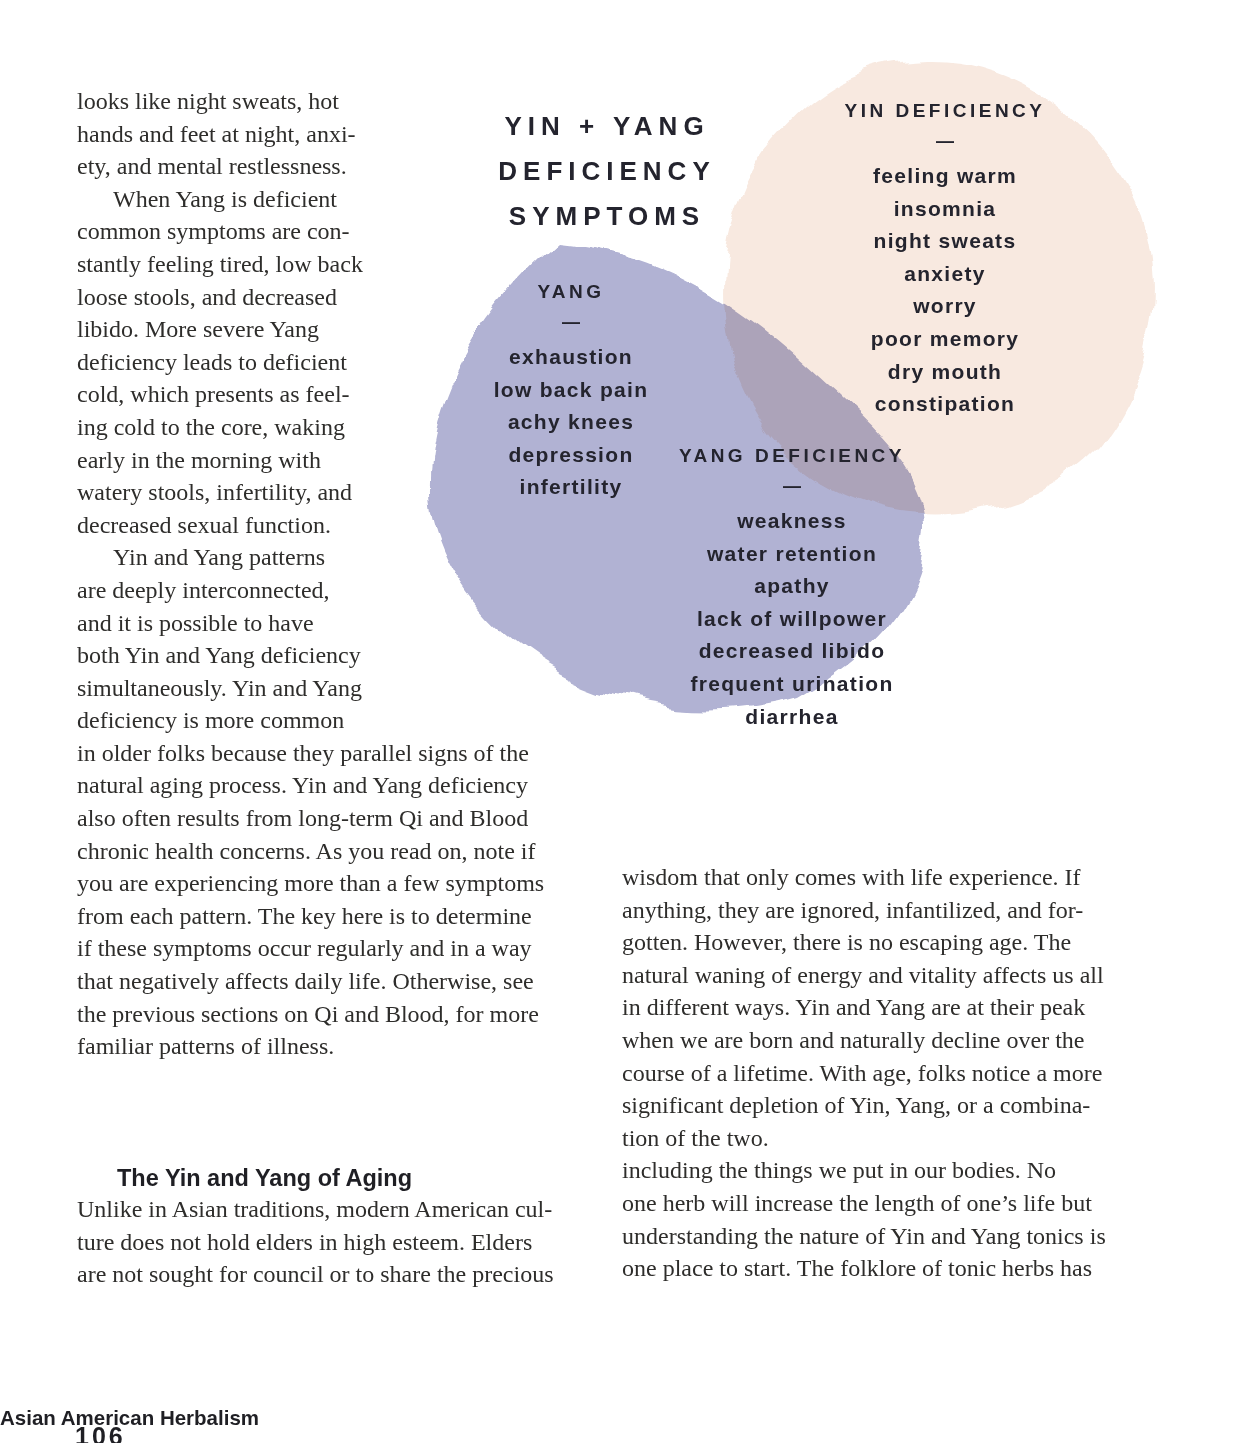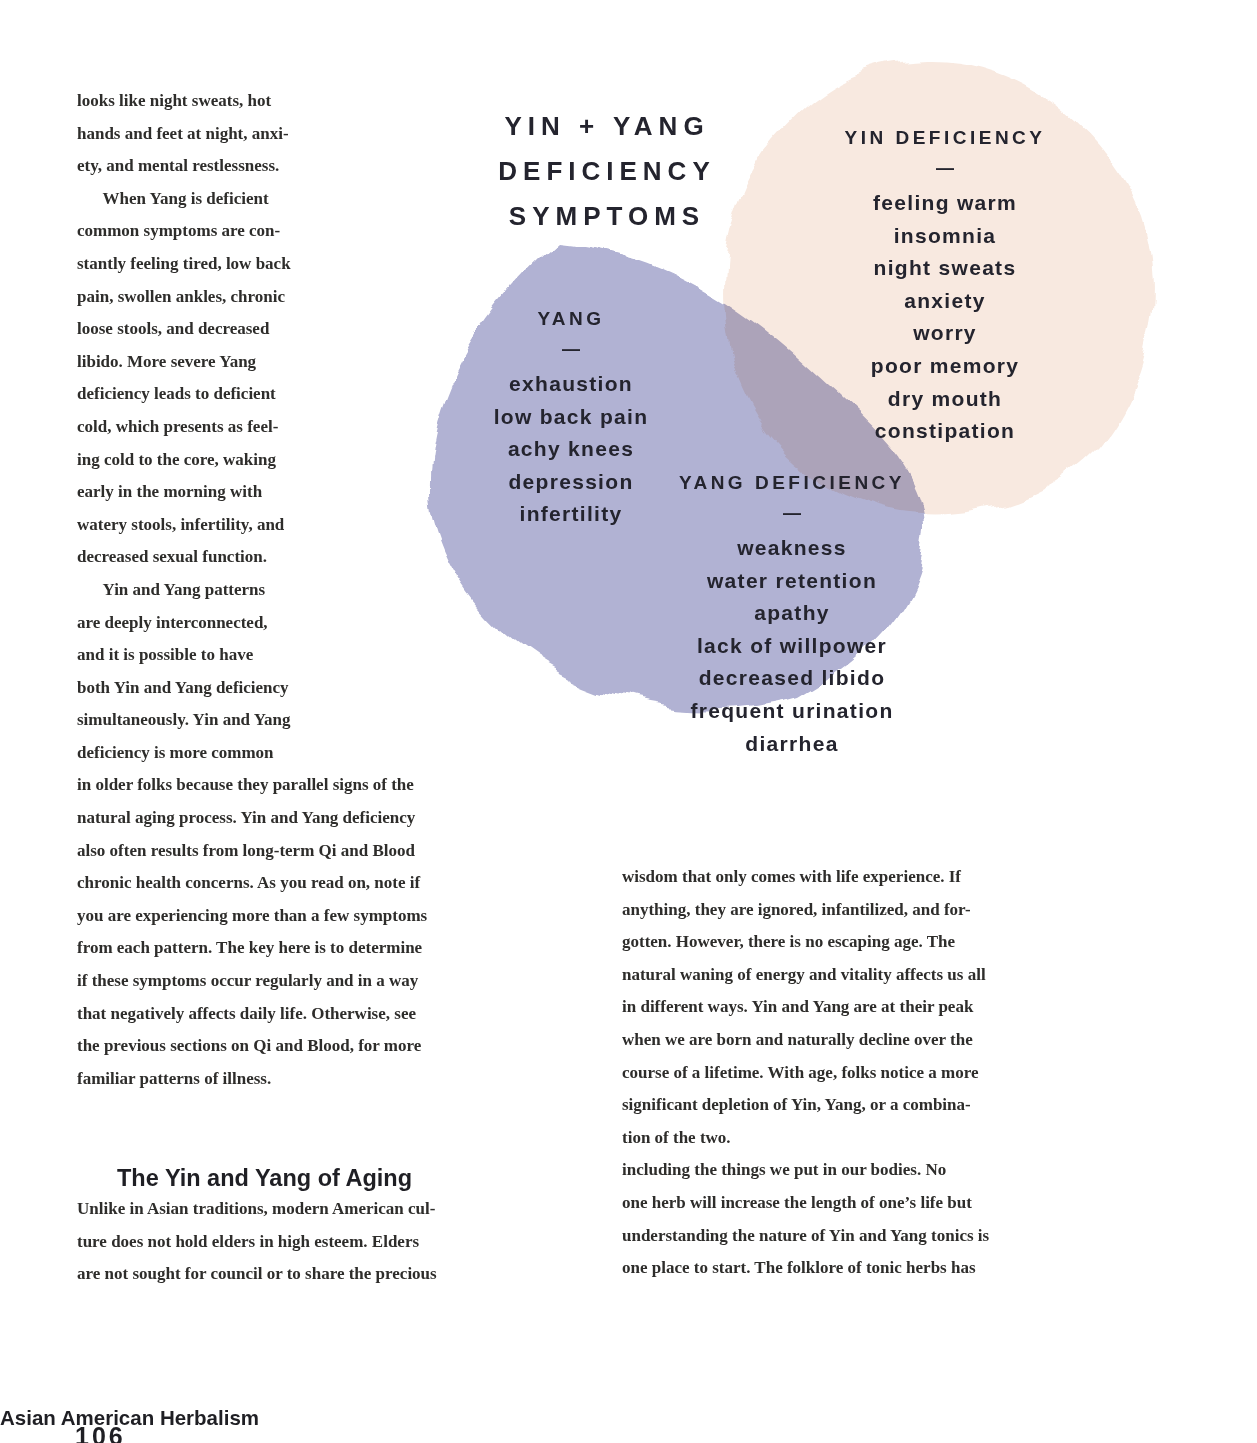--- a/index.html
+++ b/index.html
@@ -1,31 +1,31 @@
 <!DOCTYPE html>
 <html style="--background: #ffffff; --body-text: #2e2d2b; --figure-text: #24242e; --yin-blob: #f8e9e0; --both-blob: #b1b2d3;"><head>
 <meta charset="utf-8">
 <style>
   html,body{margin:0;padding:0;background:#ffffff;}
   .page{position:relative;width:1257px;height:1443px;background:var(--background,#fff);overflow:hidden;
         font-family:"Liberation Serif","DejaVu Serif",serif;}
   svg.blobs{position:absolute;left:0;top:0;width:1257px;height:1443px;z-index:0;}
   .layer{position:absolute;z-index:2;}
-  .body-serif{font-size:17px;line-height:32.6px;color:var(--body-text,#2e2d2b);font-weight:bold;}
+  .body-serif{font-size:24px;line-height:32.6px;color:var(--body-text,#2e2d2b);}
   .line{white-space:nowrap;}
   #left-col{left:77px;top:85px;width:520px;}
   #aging-block{left:77px;top:1163px;width:520px;}
   #right-col{left:622px;top:836px;width:520px;margin-top:25px;}
   .subhead{font-family:"Liberation Sans","DejaVu Sans",sans-serif;font-weight:700;
            font-size:23.5px;line-height:30px;color:#1f1f24;padding-left:40px;}
   .fig-title{left:447px;top:104px;width:320px;text-align:center;
              font-family:"Liberation Sans","DejaVu Sans",sans-serif;font-weight:700;
              font-size:26px;line-height:45px;letter-spacing:6px;color:var(--figure-text,#24242e);}
   .fig-group{text-align:center;color:var(--figure-text,#24242e);
-             font-family:"Liberation Sans","DejaVu Sans",sans-serif;margin-top:27px;}
+             font-family:"Liberation Sans","DejaVu Sans",sans-serif;}
   .fig-label{font-weight:700;font-size:19px;line-height:26px;letter-spacing:3.5px;}
   .fig-dash{font-weight:700;font-size:18px;line-height:26px;margin-top:4px;}
   .fig-items{margin-top:6px;font-weight:600;font-size:21px;line-height:32.6px;letter-spacing:1.3px;}
   .fig-items .line{white-space:nowrap;}
   #fig-yin{left:790px;top:98px;width:310px;}
   #fig-both{left:428px;top:279px;width:286px;}
   #fig-yang{left:630px;top:443px;width:324px;}
   #page-num{left:75px;top:1374px;font-family:"Liberation Sans","DejaVu Sans",sans-serif;
             font-weight:700;font-size:25px;line-height:28px;letter-spacing:3px;color:#1f1f24;margin-top:48px;}
   #running-footer{left:0;top:1378px;width:1206px;text-align:left;
@@ -62,21 +62,20 @@
     </g>
   </svg>
 
   <div class="layer body-serif" id="left-col">
       <div class="line">looks like night sweats, hot</div>
       <div class="line">hands and feet at night, anxi-</div>
       <div class="line">ety, and mental restlessness.</div>
       <div class="line">  When Yang is deficient</div>
       <div class="line">common symptoms are con-</div>
       <div class="line">stantly feeling tired, low back</div>
-      <div class="line">pain, swollen ankles, chronic</div>
       <div class="line">loose stools, and decreased</div>
       <div class="line">libido. More severe Yang</div>
       <div class="line">deficiency leads to deficient</div>
       <div class="line">cold, which presents as feel-</div>
       <div class="line">ing cold to the core, waking</div>
       <div class="line">early in the morning with</div>
       <div class="line">watery stools, infertility, and</div>
       <div class="line">decreased sexual function.</div>
       <div class="line">  Yin and Yang patterns</div>
       <div class="line">are deeply interconnected,</div>

